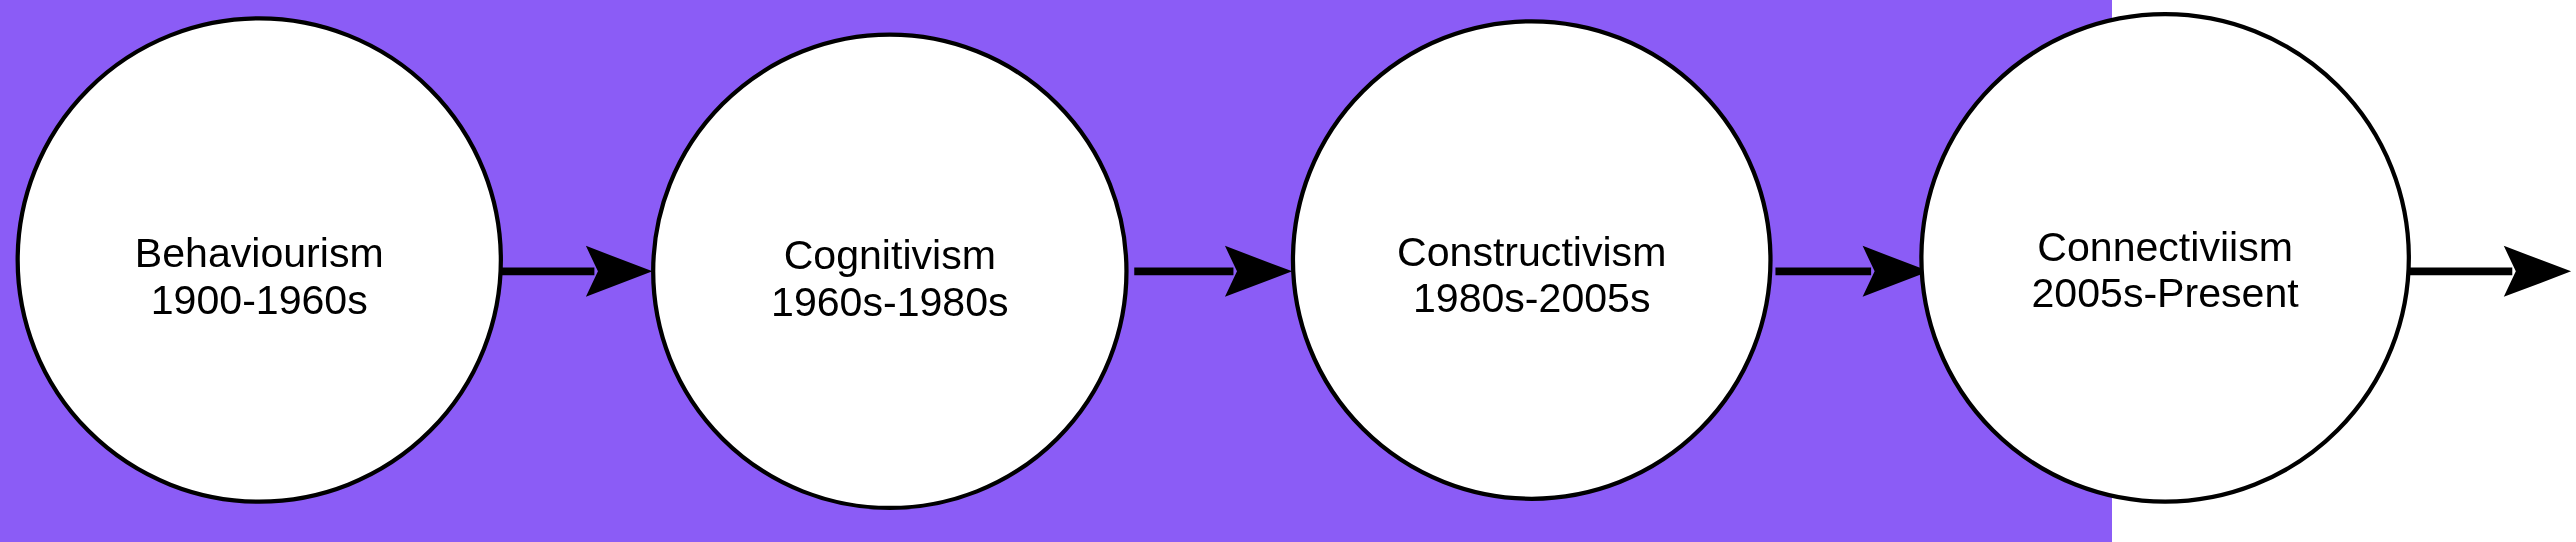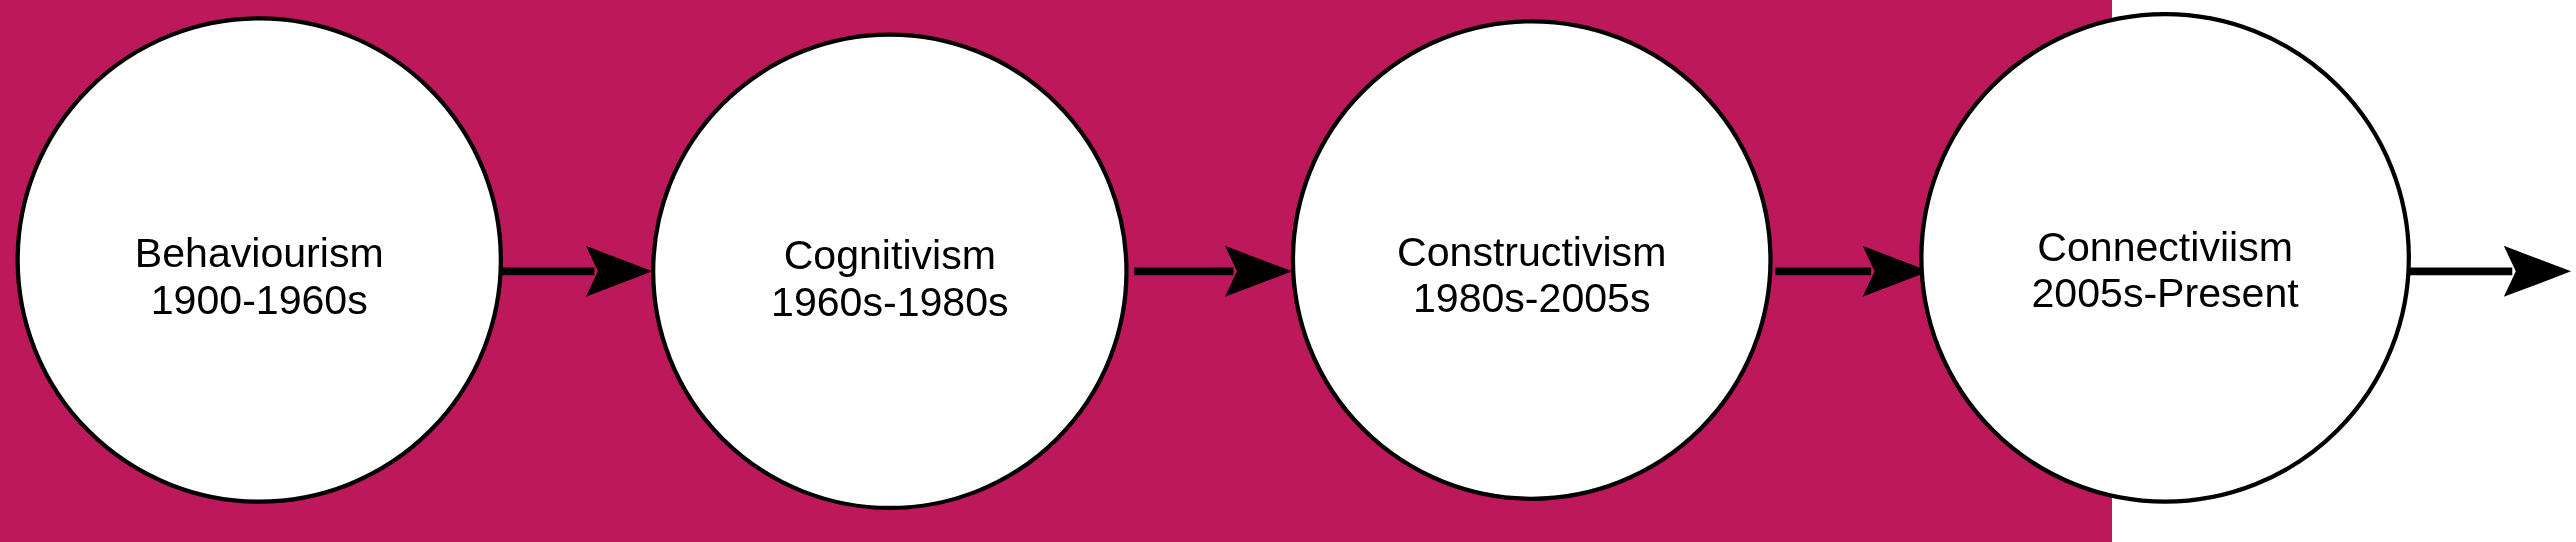--- a/index.html
+++ b/index.html
@@ -11,21 +11,21 @@
   body {
     width: 2576px;
     height: 542px;
     overflow: hidden;
     font-family: "Liberation Sans", sans-serif;
   }
   #diagram-root {
     position: relative;
     width: 2112px;
     height: 542px;
-    background: #be185d;
+    background: #8b5cf6;
   }
   #flow-svg {
     display: block;
     width: 2576px;
     height: 542px;
   }
   .node-circle {
     fill: #ffffff;
     stroke: #000000;
     stroke-width: 6;

